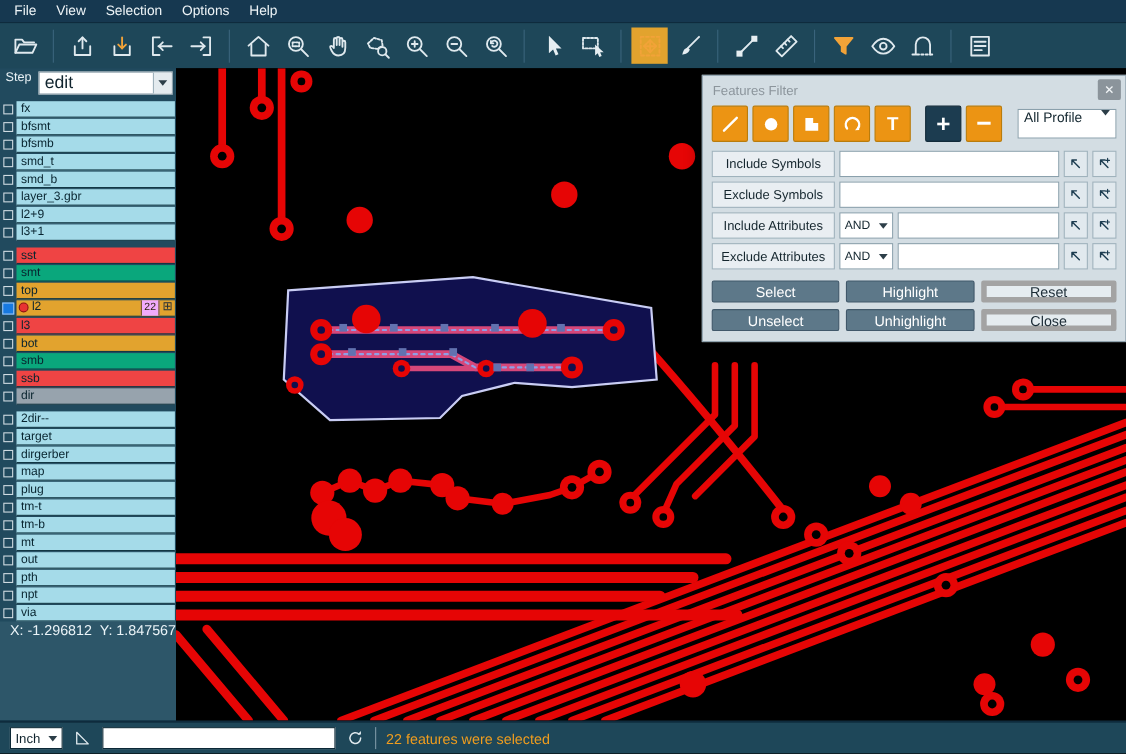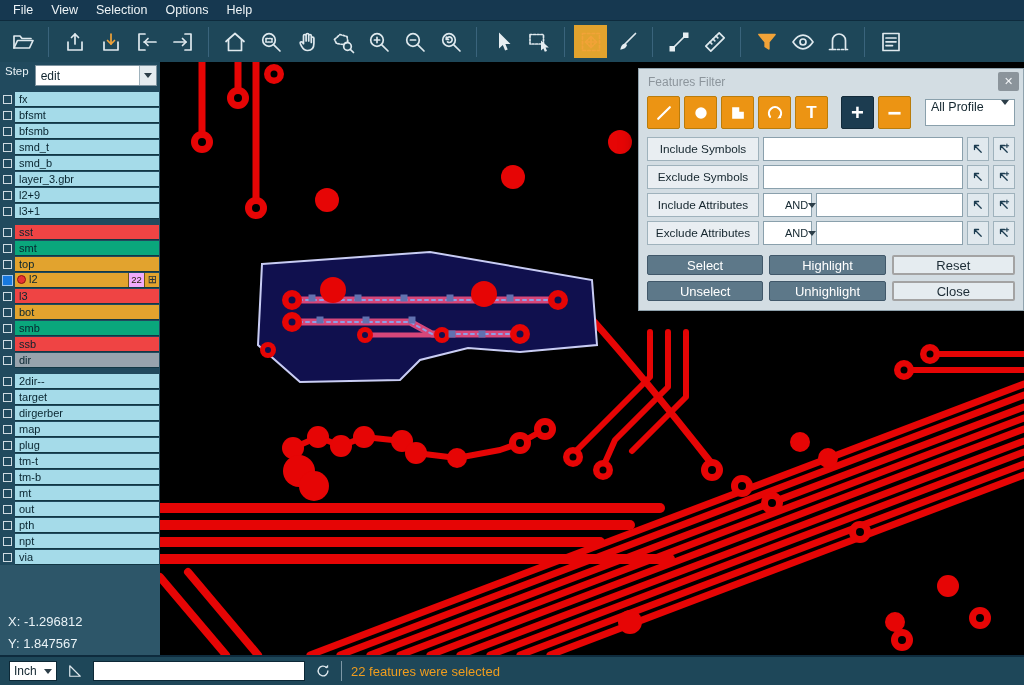--- a/index.html
+++ b/index.html
@@ -18,35 +18,35 @@
 .tbtn.orange svg{stroke:#f2a338}
 .tsep{width:1px;height:30px;background:#3a647c;margin:0 6px;flex:none}
 
 
 .main{flex:1;display:flex;min-height:0}
 
 
 .sidebar{width:160px;background:#214a5e;display:flex;flex-direction:column;flex:none}
 .step-row{height:28px;display:flex;align-items:flex-start;padding:3px;gap:6px}
 .step-label{color:#e8f1f5;font-size:11.5px;padding-left:2px}
-.step-select{flex:1;height:21px;background:#fff;border:1px solid #7e939f;display:flex;align-items:center;font-size:12px;color:#10242e;padding-left:5px}
+.step-select{flex:1;height:21px;background:#fff;border:1px solid #7e939f;display:flex;align-items:center;font-size:16px;color:#10242e;padding-left:5px}
 .combo{margin-left:auto;width:17px;height:100%;background:#e4ebef;border-left:1px solid #9fb2bc;display:flex;align-items:center;justify-content:center}
 .chev{width:0;height:0;border-left:4px solid transparent;border-right:4px solid transparent;border-top:5px solid #2c3e48}
 .layers{padding-top:1px}
 .lrow{height:16px;display:flex;align-items:center}
 .cb{width:9px;height:9px;border:1px solid #cfdbe2;margin:0 3px;flex:none;background:transparent}
 .cb.on{width:11px;height:11px;background:#1779e0;border:1px solid #9cc4ee;margin:0 2px}
 .cell{flex:1;height:15px;line-height:15px;font-size:11px;color:#08242f;padding-left:4px;margin-right:1px;border-bottom:1px solid #123744;white-space:nowrap;overflow:hidden}
 .cyan{background:#a5dbe9}.white{background:#ef4444}.green{background:#0aa77c}.orange{background:#e2a32e}.gray{background:#97a3ad}
 .cell.active{display:flex;align-items:center;gap:3px;padding-left:2px}
 .dot{width:9px;height:9px;border-radius:50%;background:#e83232;border:1px solid #8d1212;flex:none}
 .badge{margin-left:auto;background:#f0abfc;border:1px solid #6d5418;font-size:9.5px;line-height:11px;padding:12px 2px;color:#241c05}
 .grid-ic{font-size:11px;color:#243038;margin-right:2px;line-height:13px}
 .lgap{height:5px}
-.sidebar-bottom{flex:1;background:#2d5669;display:flex;flex-direction:column;justify-content:flex-end;padding:0 0 4px 8px;gap:7px}
+.sidebar-bottom{flex:1;background:#2d5669;display:flex;flex-direction:row;justify-content:flex-end;padding:0 0 4px 8px;gap:7px}
 .sidebar-bottom div{color:#eaf3f7;font-size:13px}
 
 
 .canvas{flex:1;position:relative;background:#000;overflow:hidden}
 .canvas>svg{position:absolute;left:0;top:0}
 .trg line,.trg path{stroke:#e60505;fill:none;stroke-linecap:round;stroke-linejoin:round}
 .pad{fill:#e60505}.hole{fill:#000}.holeN{fill:#10104e}
 .hl{stroke:#d6477a;fill:none;stroke-linecap:round;stroke-linejoin:round}
 .hld{stroke:#8f9fe6;fill:none;stroke-linecap:round;stroke-dasharray:3 4}
 .sq{fill:#6272b0}
@@ -56,26 +56,26 @@
 .dlg-title{height:25px;display:flex;align-items:center;padding:0 4px 0 9px;color:#8c959c;font-size:12px}
 .dlg-close{margin-left:auto;width:21px;height:19px;background:#8b949b;color:#f2f5f7;font-size:11px;display:flex;align-items:center;justify-content:center;border-radius:2px}
 .dlg-tools{display:flex;align-items:center;gap:4px;padding:2px 8px 6px 8px}
 .tool{width:33px;height:33px;background:#ec9413;border:1px solid #b97c0c;display:flex;align-items:center;justify-content:center;border-radius:2px;color:#fff;flex:none}
 .tool.plus{background:#1c3c50;border-color:#132b3a;margin-left:9px;font-size:22px;font-weight:bold;line-height:1}
 .tool.minus{font-size:24px;font-weight:bold;line-height:1}
 .tglyph{font-size:17px;font-weight:bold;color:#fff}
 .profile-select{margin-left:auto;width:90px;height:27px;background:#fff;border:1px solid #8aa0ac;display:flex;font-size:12.5px;color:#13262f;padding:0 5px;justify-content:space-between}
 .frow{display:flex;align-items:center;gap:4px;padding:2px 8px}
 .frow-label{width:112px;height:24px;background:#e9eef2;border:1px solid #9fb2bc;display:flex;align-items:center;justify-content:center;font-size:11.8px;color:#15262e;flex:none}
-.and-select{width:49px;height:24px;background:#fff;border:1px solid #8aa0ac;display:flex;align-items:center;justify-content:space-between;font-size:11px;color:#13262f;padding:0 21px;flex:none}
+.and-select{width:49px;height:24px;background:#fff;border:1px solid #8aa0ac;display:flex;align-items:center;justify-content:space-between;font-size:11px;color:#13262f;padding:0 4px;flex:none}
 .frow-input{flex:1;height:24px;background:#fff;border:1px solid #8aa0ac;min-width:0}
 .pick{width:22px;height:24px;background:#e1e9ee;border:1px solid #9fb2bc;display:flex;align-items:center;justify-content:center;flex:none}
 .dlg-actions{display:grid;grid-template-columns:1fr 1fr 1.06fr;gap:6px;padding:8px 8px 9px 8px}
 .abtn{height:20px;background:#5d7889;border:1px solid #41586a;color:#fff;font-size:13px;font-family:inherit;display:flex;align-items:center;justify-content:center;border-radius:2px}
-.abtn.light{background:#e5ecf0;border:2px solid #a3a3a3;color:#1b2b35}
+.abtn.light{background:#e5ecf0;border:5px solid #a3a3a3;color:#1b2b35}
 
 
 .statusbar{height:30px;background:#1e4759;border-top:2px solid #0e2b3d;display:flex;align-items:center;padding:0 9px;gap:9px}
 .unit-select{width:48px;height:20px;background:#fff;border:1px solid #0c2836;display:flex;align-items:center;justify-content:space-between;font-size:12px;color:#10242e;padding:0 4px;flex:none}
 .sb-input{width:212px;height:20px;background:#fff;border:1px solid #0c2836}
 .sb-sep{width:1px;height:20px;background:#7d98a6}
 .sb-msg{color:#f09d1e;font-size:13px}
 input{font-family:inherit;font-size:12px;padding:0 4px;outline:none}
 </style>
 </head>

